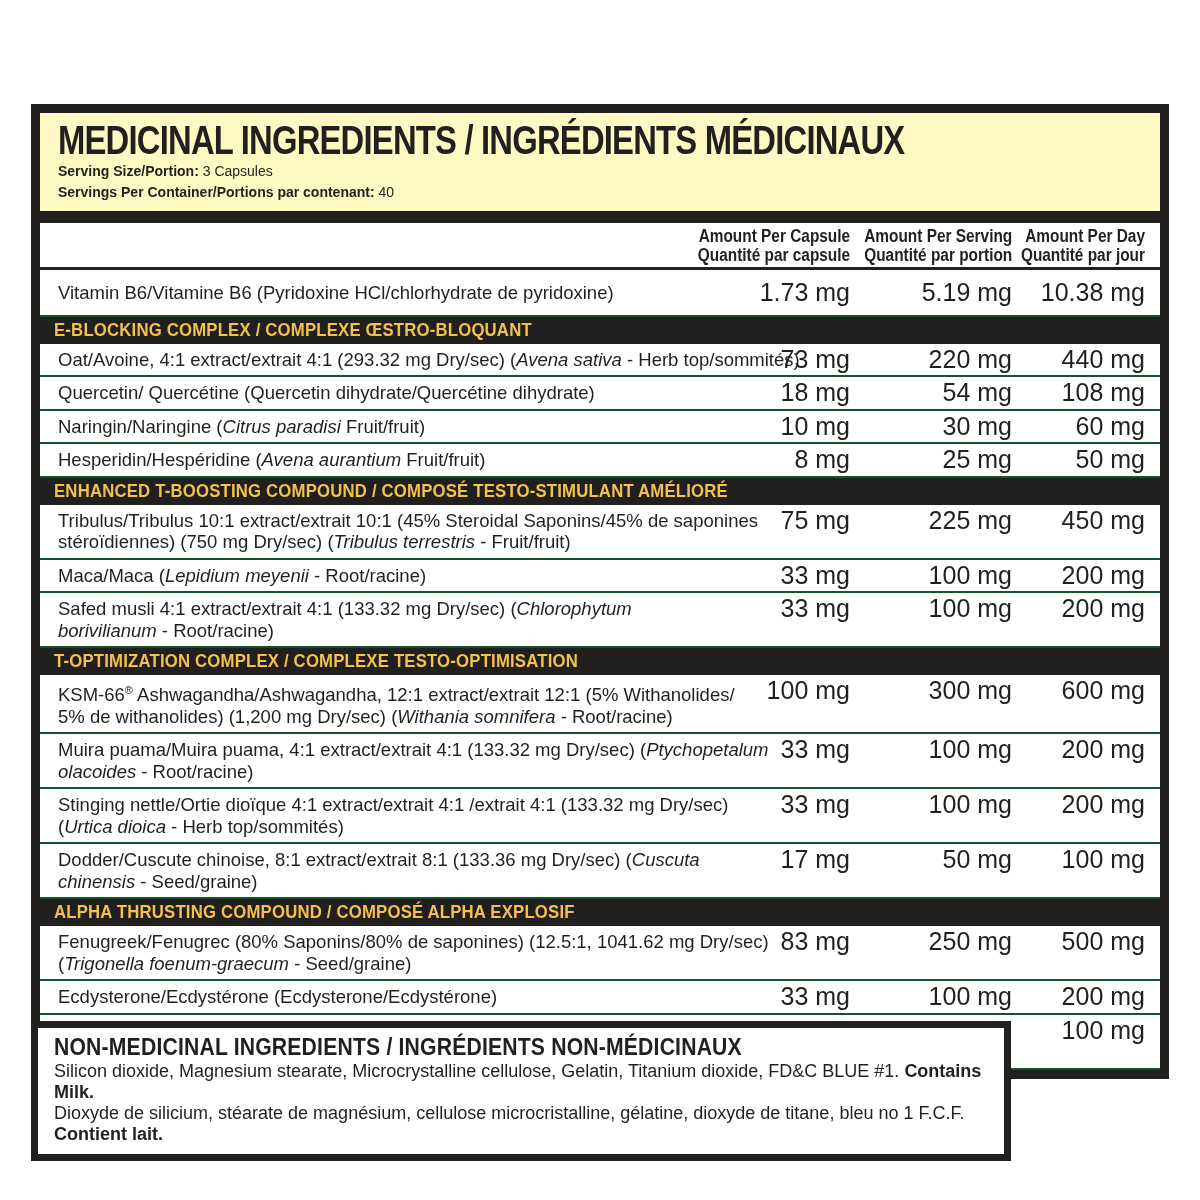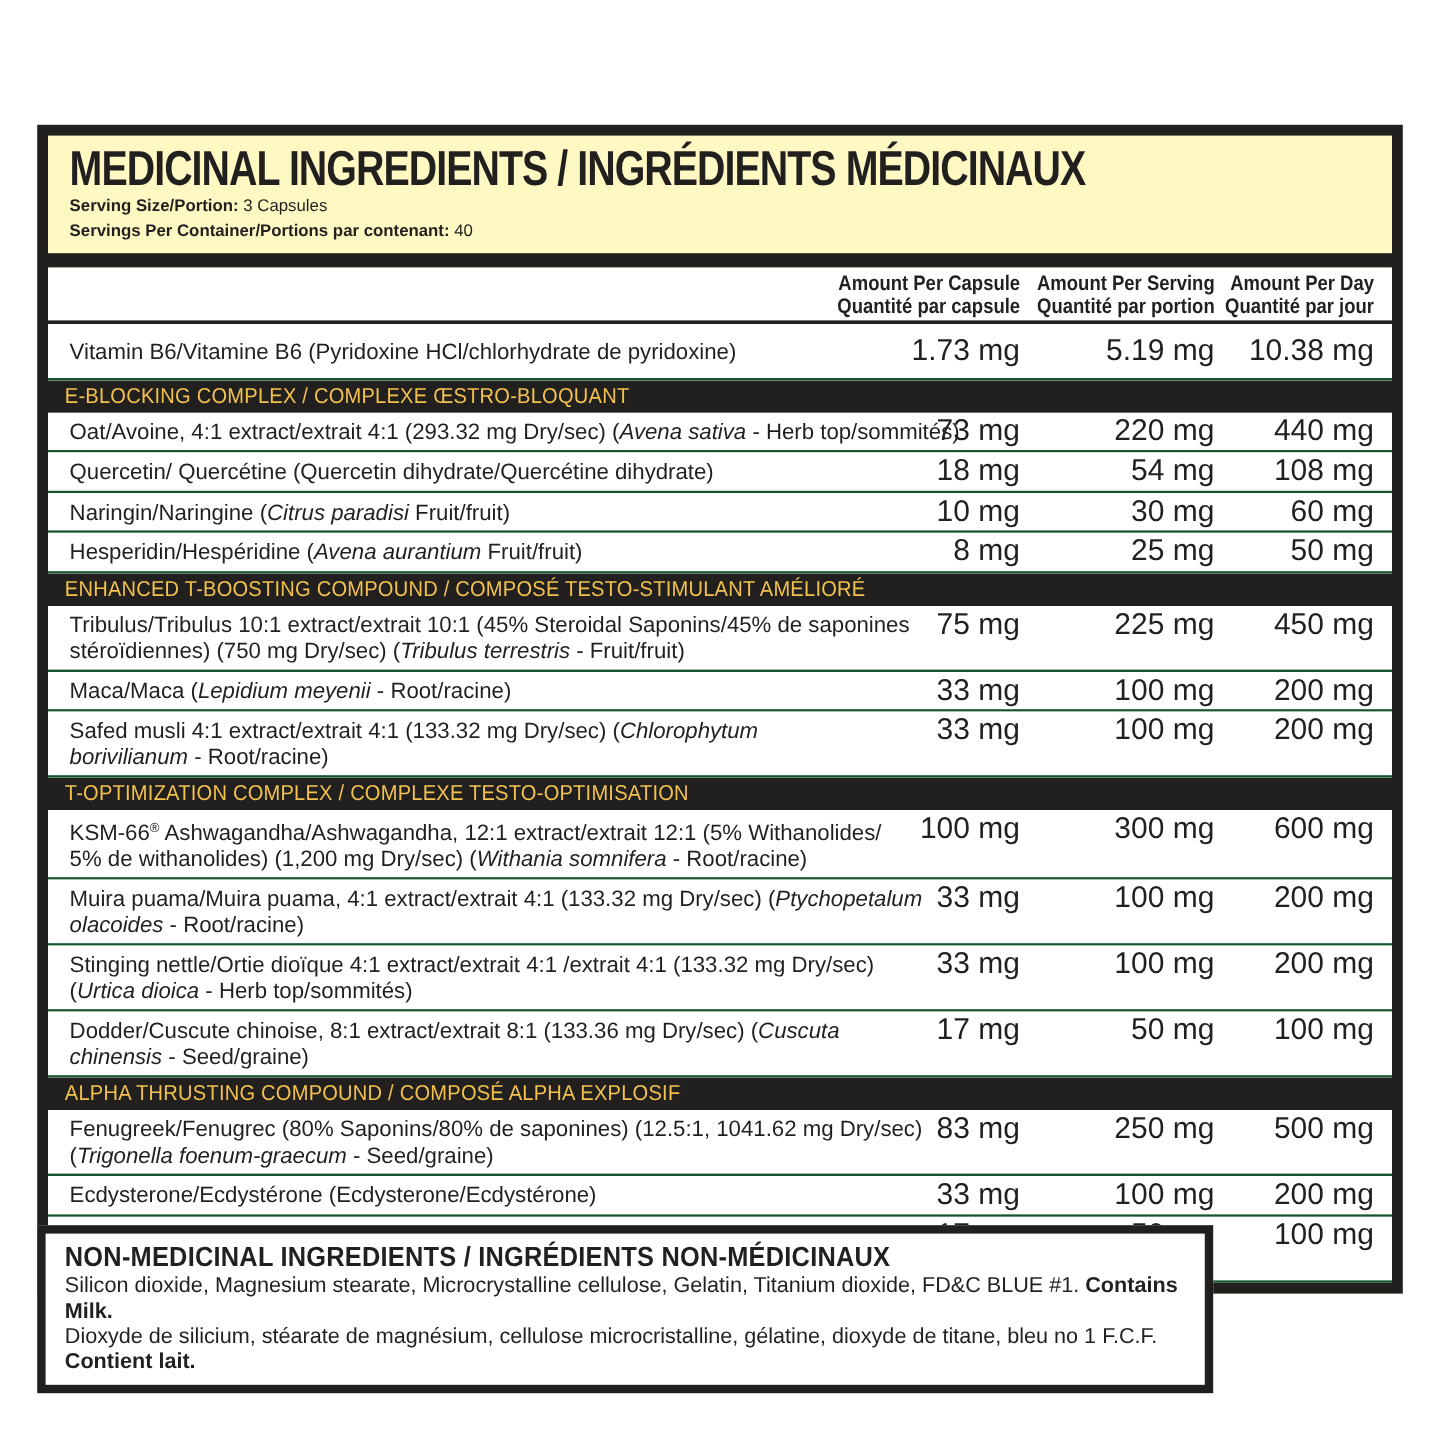--- a/index.html
+++ b/index.html
@@ -61,21 +61,21 @@
     transform: scaleX(0.88);
     transform-origin: right center;
   }
   .col-head.cap  { right: 310px; }
   .col-head.serv { right: 148px; }
   .col-head.day  { right: 15px; }
 
   .section-bar {
     background: #221f1f;
     color: #f2c14e;
-    font-weight: normal;
+    font-weight: bold;
     font-size: 18px;
     line-height: 20px;
     padding: 3px 14px 4px 14px;
     letter-spacing: 0.2px;
     white-space: nowrap;
   }
   .section-bar .bar-inner {
     display: inline-block;
     transform: scaleX(0.93);
     transform-origin: left center;

